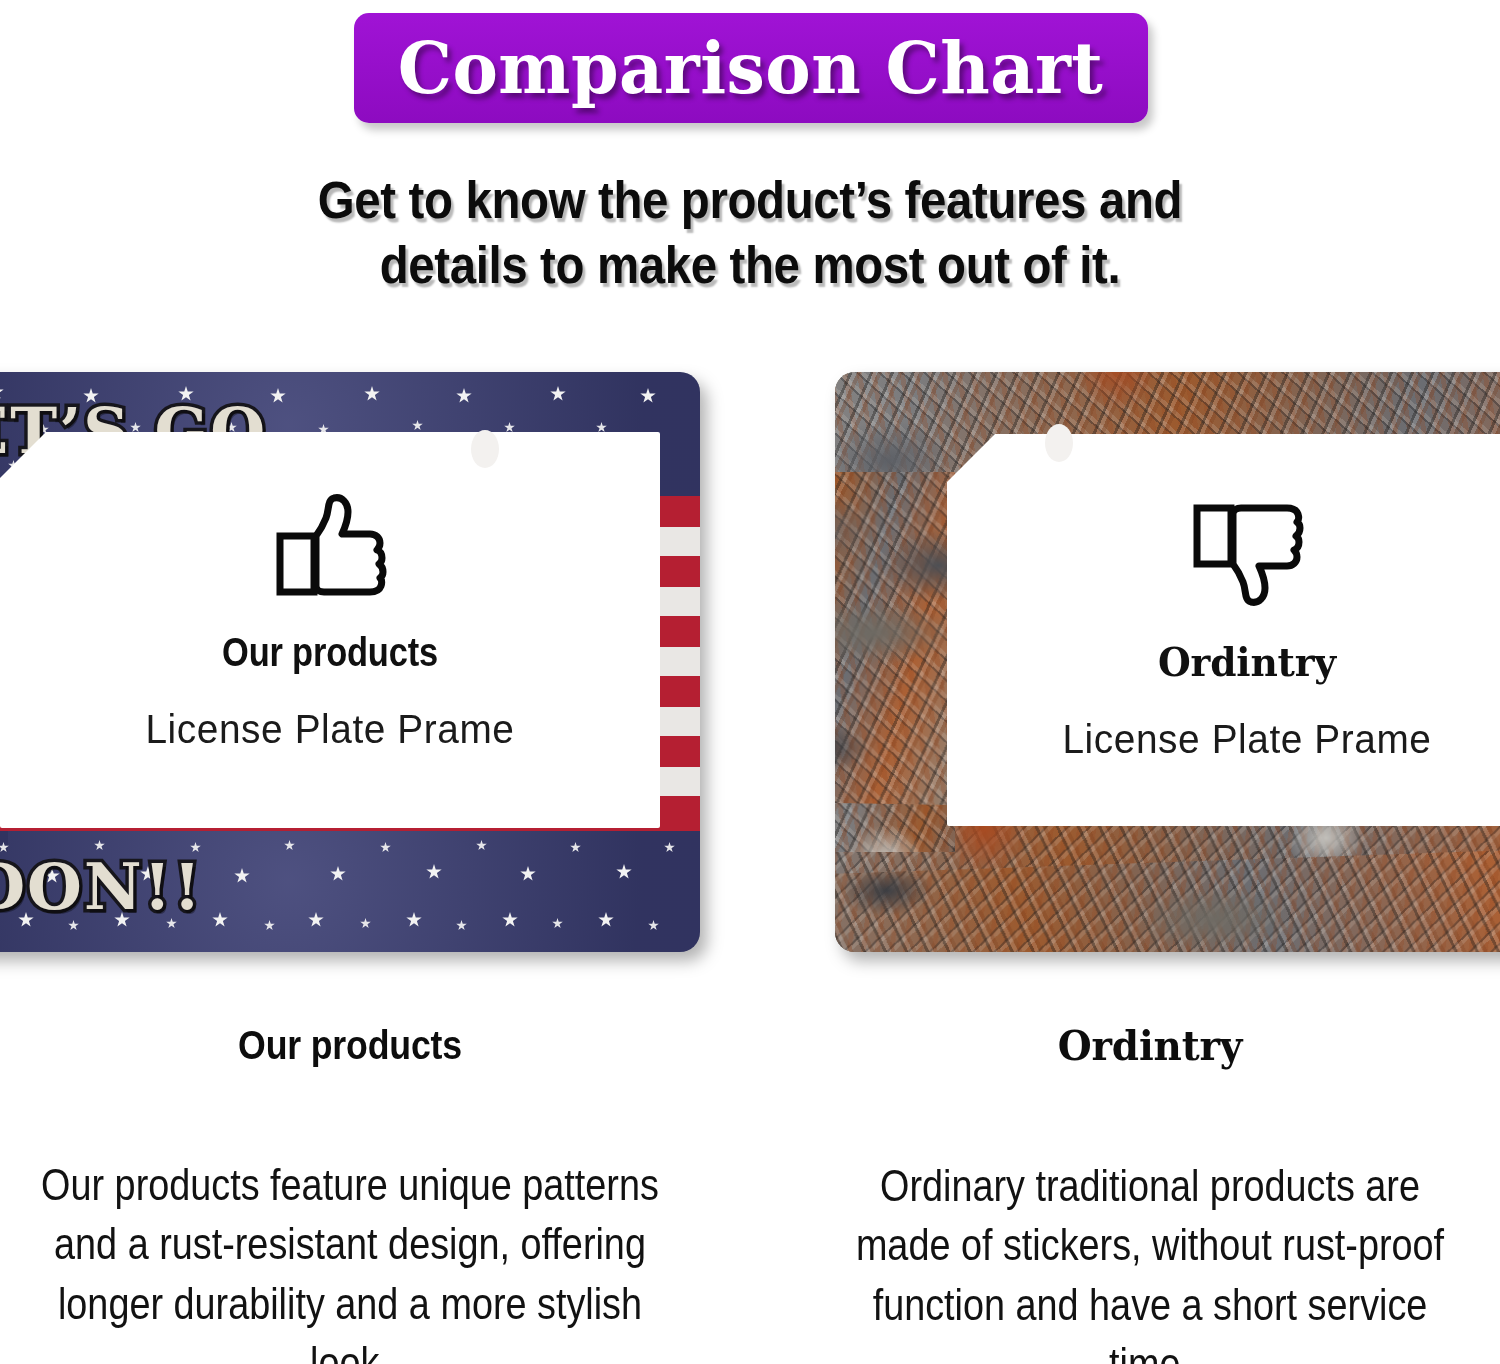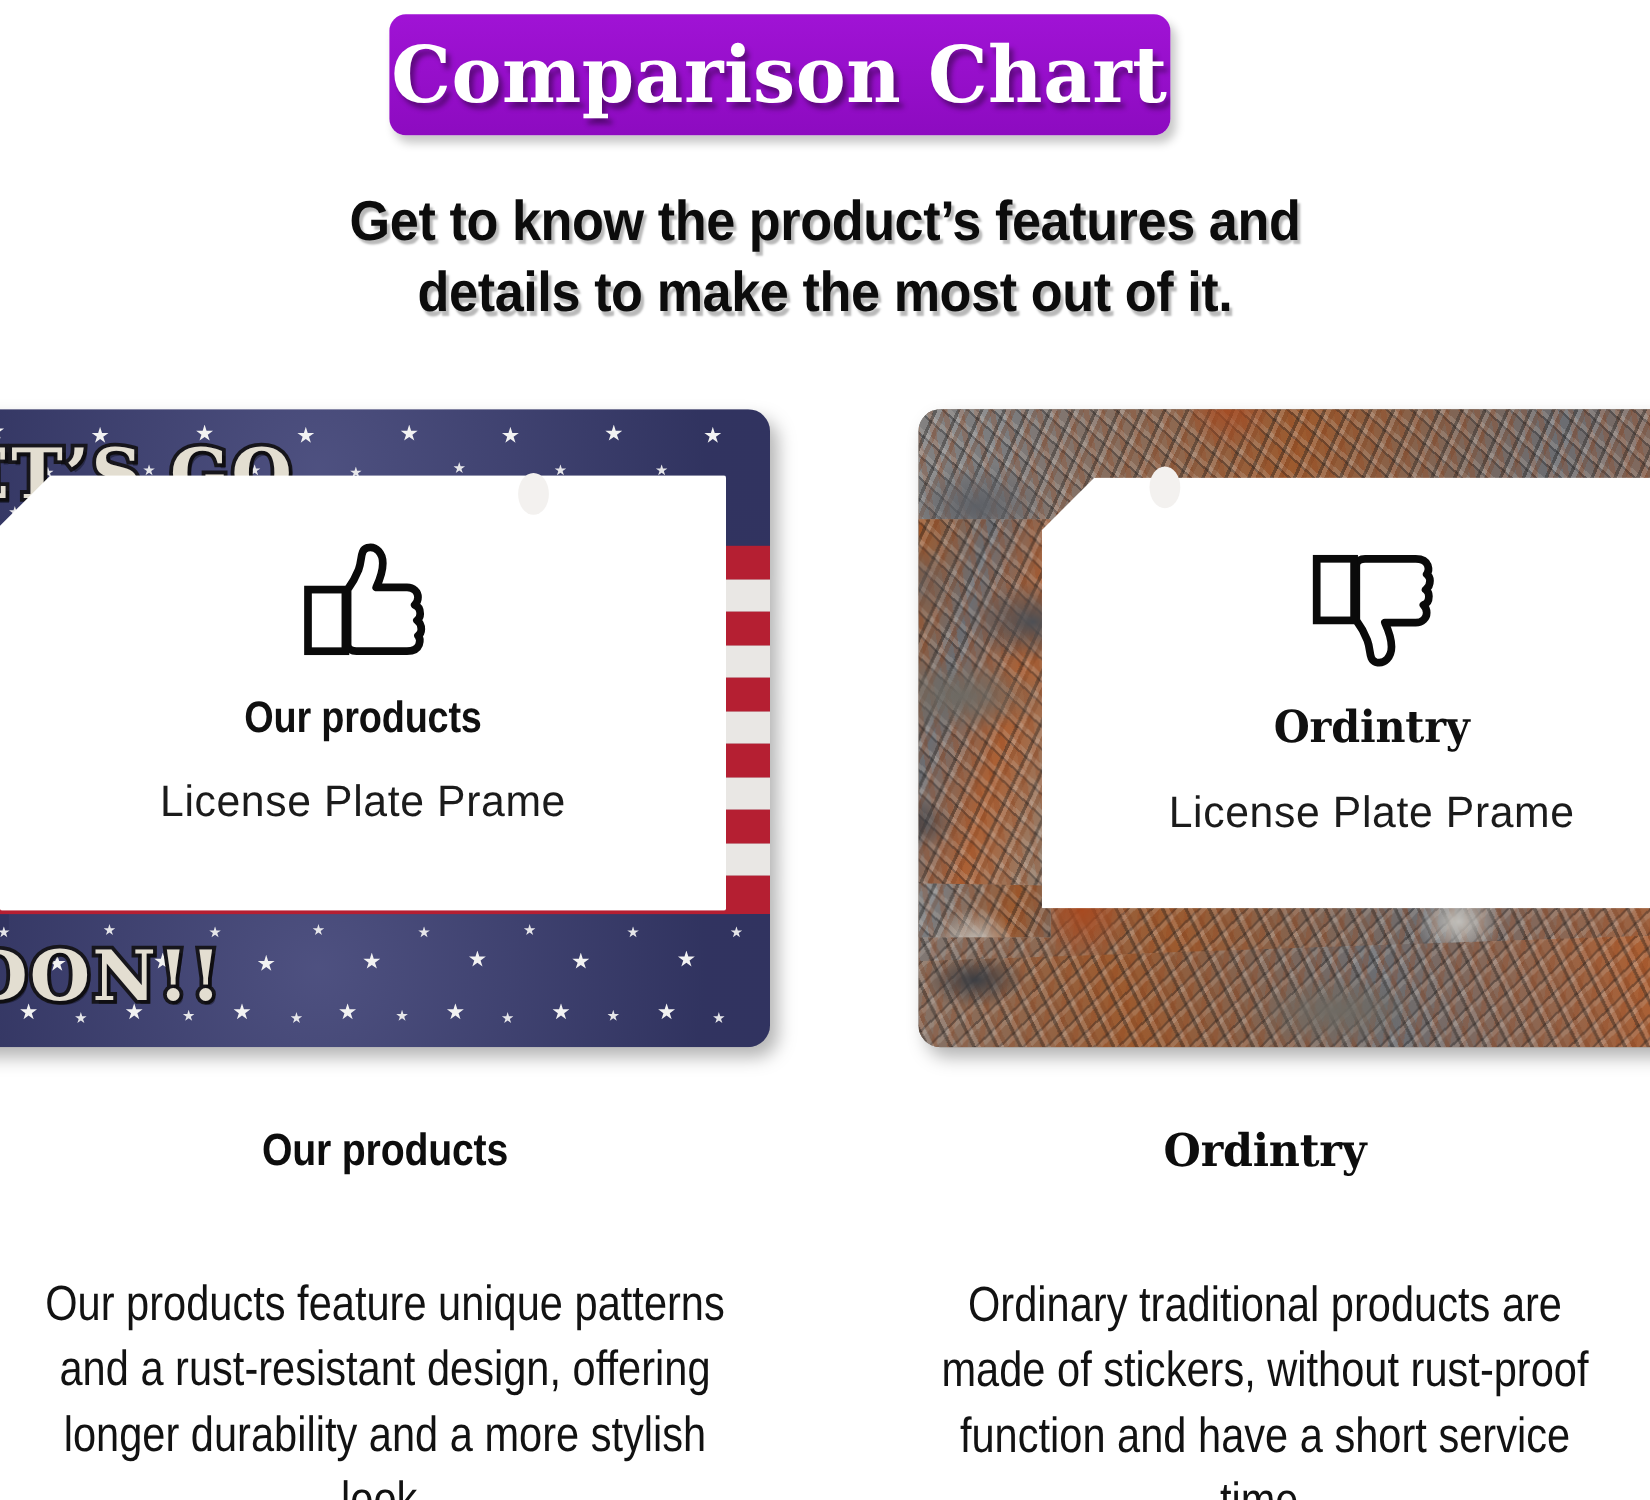--- a/index.html
+++ b/index.html
@@ -7,21 +7,21 @@
     width:1500px;height:1364px;
     background:#ffffff;
     font-family:"Liberation Sans", sans-serif;
     overflow:hidden;
     position:relative;
   }
 
   
   #title-banner{
     position:absolute;
-    left:354px; top:13px; width:710px; height:110px;
+    left:354px; top:13px; width:794px; height:110px;
     border-radius:15px;
     box-shadow:5px 7px 9px rgba(0,0,0,.22);
     display:flex;align-items:center;justify-content:center;
     overflow:hidden;
   }
   #title-banner-text{
     font-family:"DejaVu Serif", serif;
     font-weight:700;
     font-size:71px;
     line-height:1;

